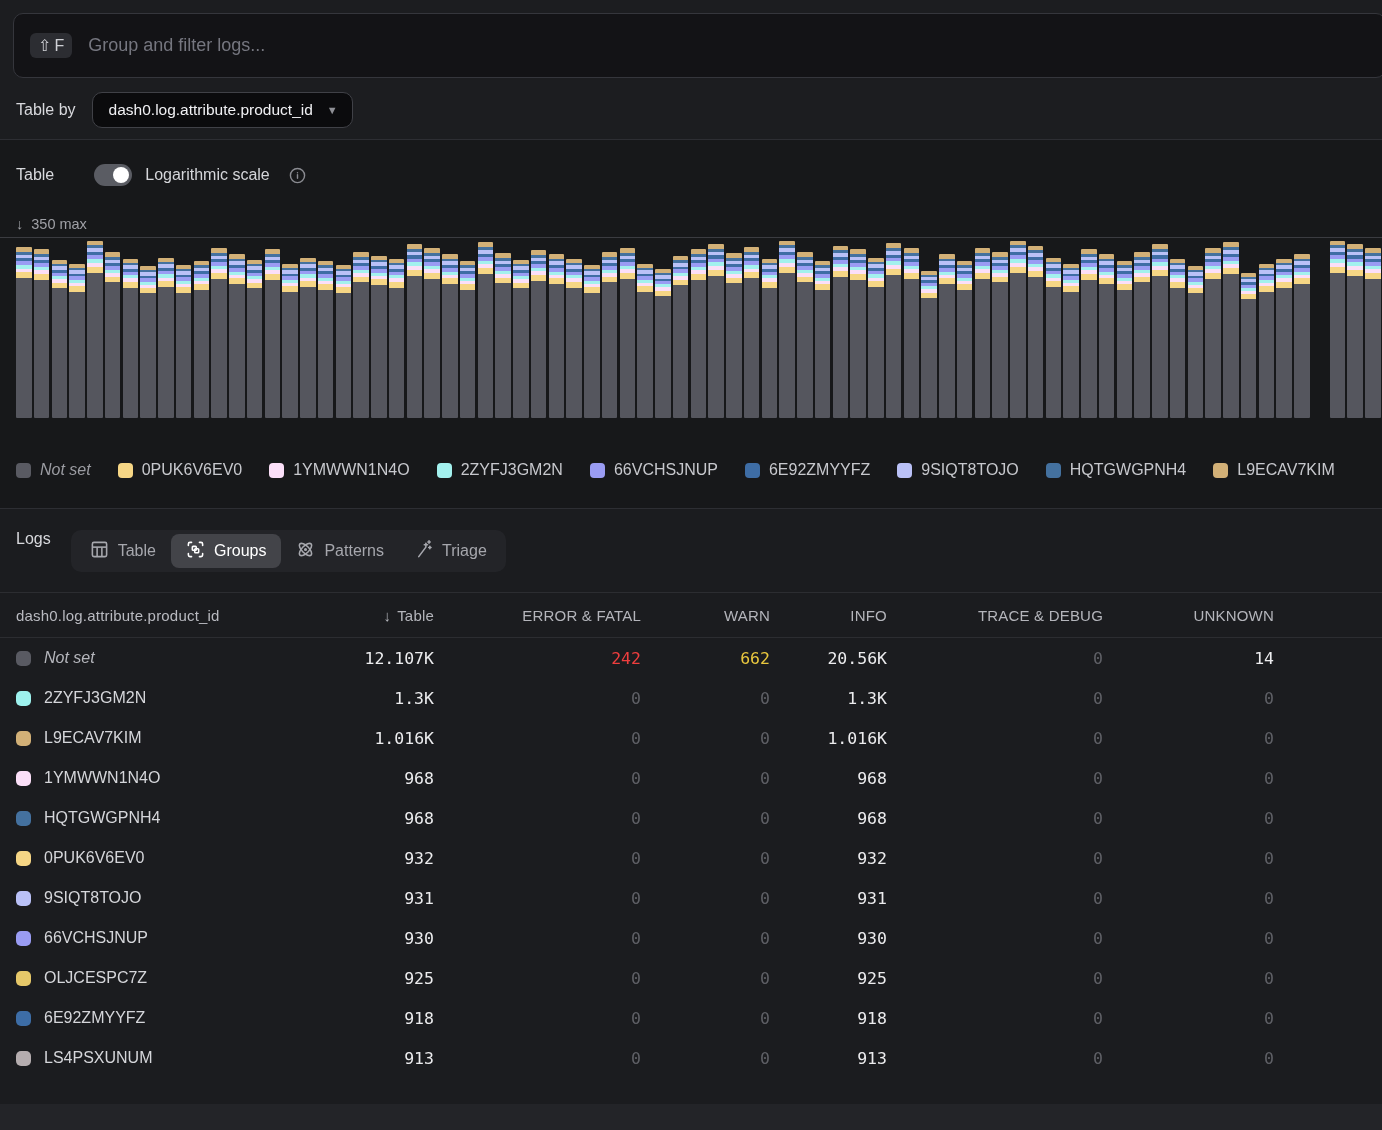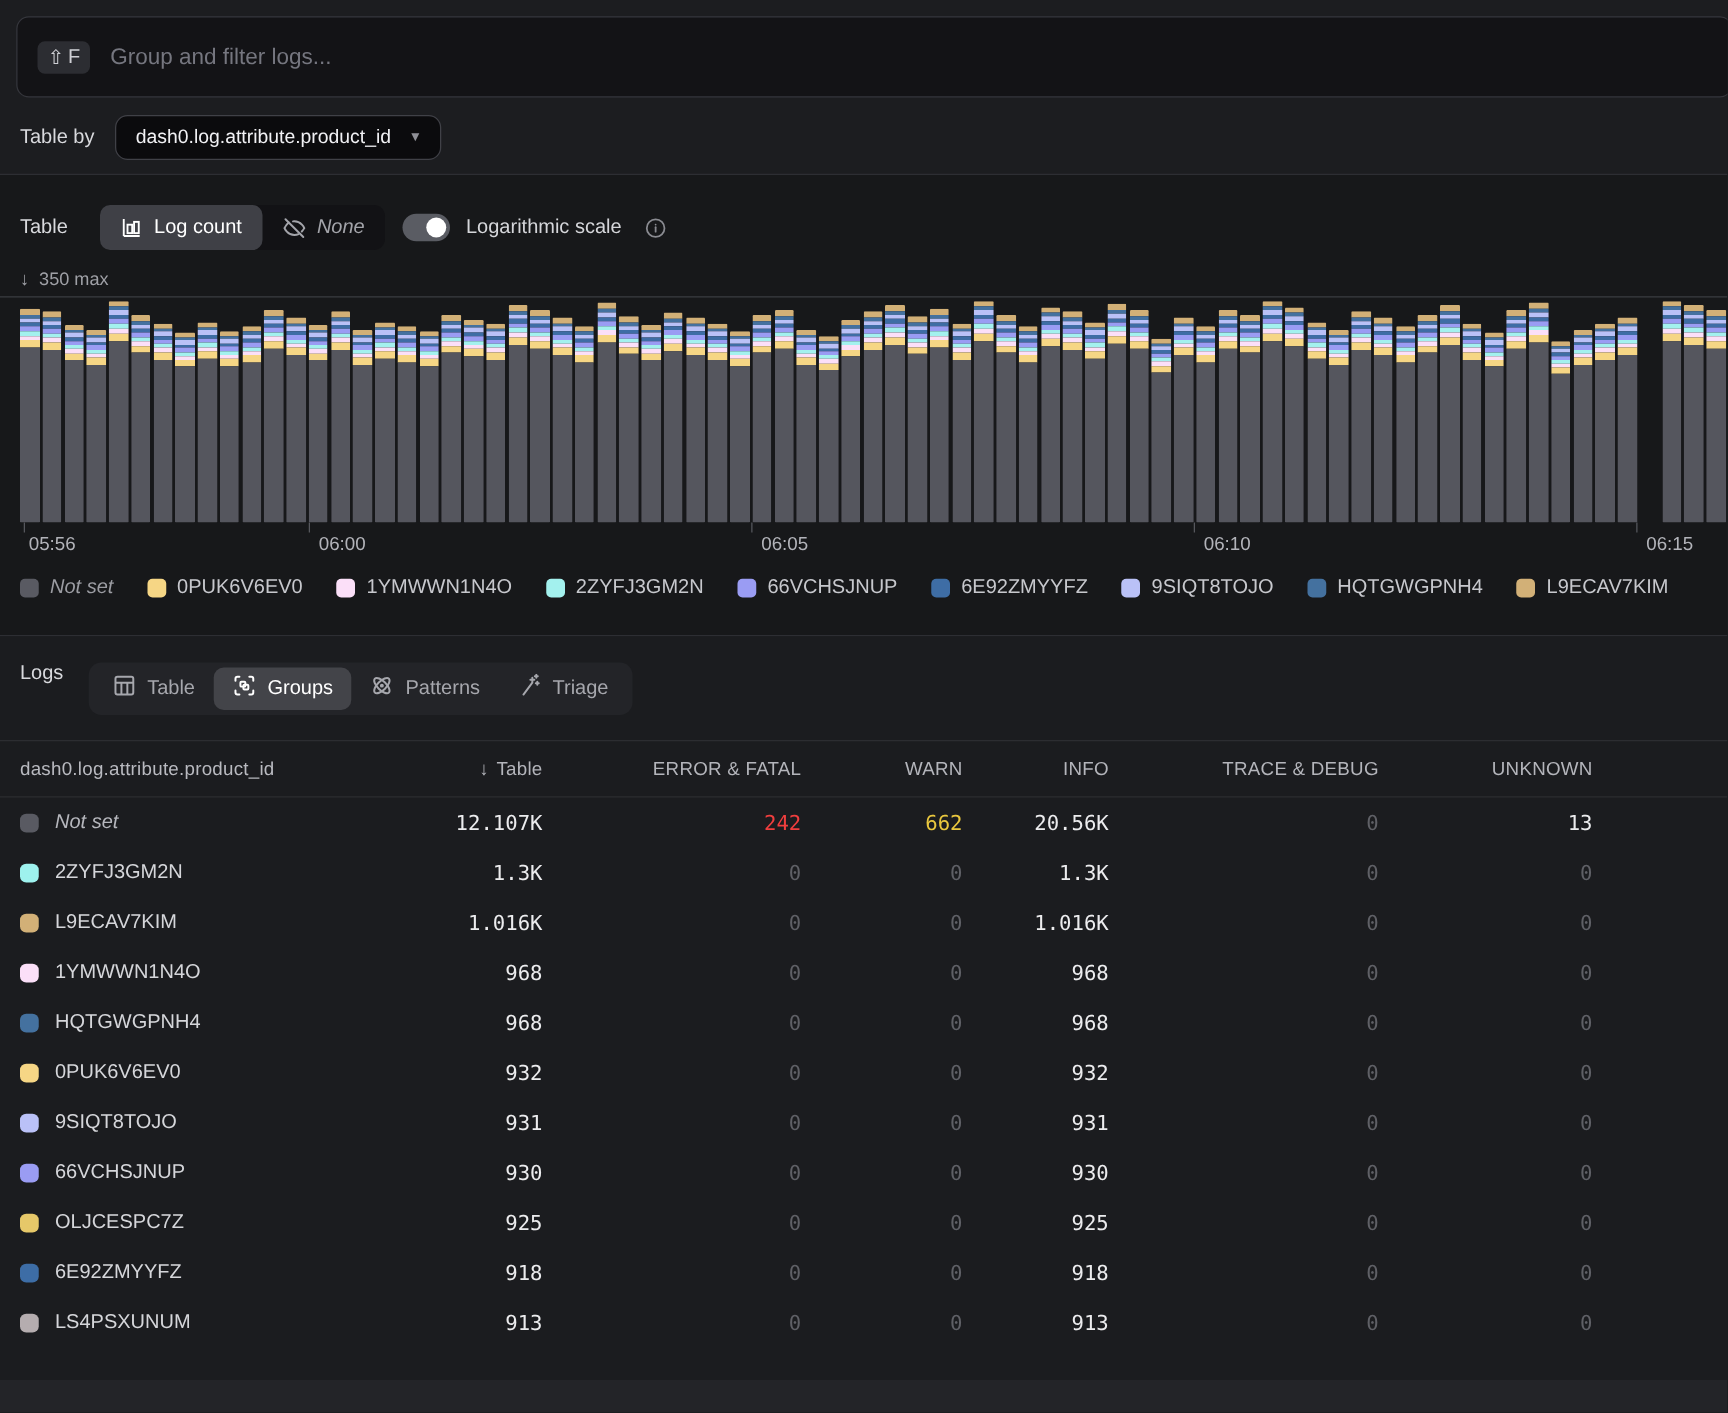--- a/index.html
+++ b/index.html
@@ -109,43 +109,20 @@
     <span>dash0.log.attribute.product_id</span>
     <span class="caret">▼</span>
   </div>
 </div>
 
 <div class="divider" style="top:139px"></div>
 
 <div class="chart-section">
   <div class="controls-row">
     <span class="chart-label">Table</span>
-    <div class="seg-group">
-      <div class="seg-btn active">
-        <span class="ico">
-          <svg width="18" height="18" viewBox="0 0 24 24" fill="none" stroke="currentColor" stroke-width="2">
-              <path d="M4 3v18"></path>
-              <rect x="8" y="9" width="5" height="9"></rect>
-              <rect x="15" y="6" width="5" height="12"></rect>
-              <path d="M4 21h17"></path>
-            </svg>
-        </span>
-        <span>Log count</span>
-      </div>
-      <div class="seg-btn none-btn">
-        <span class="ico">
-          <svg width="19" height="19" viewBox="0 0 24 24" fill="none" stroke="currentColor" stroke-width="2" stroke-linecap="round">
-              <path d="M10.6 5.2A9.8 9.8 0 0 1 12 5c7 0 10 7 10 7a17 17 0 0 1-2.5 3.4"></path>
-              <path d="M6.3 6.3A16.7 16.7 0 0 0 2 12s3 7 10 7c1.6 0 3-.3 4.2-.9"></path>
-              <path d="M3 3l18 18"></path>
-            </svg>
-        </span>
-        <span>None</span>
-      </div>
-    </div>
     <div class="toggle-wrap">
       <div class="toggle">
           <div class="knob"></div>
         </div>
       <span class="toggle-label">Logarithmic scale</span>
       <span class="info-ico">
         <svg width="17" height="17" viewBox="0 0 24 24" fill="none" stroke="currentColor" stroke-width="2" stroke-linecap="round">
             <circle cx="12" cy="12" r="10"></circle>
             <path d="M12 16v-5"></path>
             <path d="M12 8h.01"></path>
@@ -992,32 +969,20 @@
         <div style="height: 3.73371px; background: rgb(186, 193, 247);"></div>
         <div style="height: 3.05486px; background: rgb(62, 109, 165);"></div>
         <div style="height: 3.73371px; background: rgb(154, 156, 243);"></div>
         <div style="height: 3.39429px; background: rgb(163, 241, 238);"></div>
         <div style="height: 3.73371px; background: rgb(251, 223, 248);"></div>
         <div style="height: 5.94px; background: rgb(246, 214, 133);"></div>
         <div style="height: 138.826px; background: rgb(85, 86, 94);"></div>
       </div>
     </div>
 
-  <div class="axis-row" id="axis">
-      <div class="axis-tick" style="left: 19px;"></div>
-      <div class="axis-tick" style="left: 247px;"></div>
-      <div class="axis-tick" style="left: 601px;"></div>
-      <div class="axis-tick" style="left: 955px;"></div>
-      <div class="axis-tick" style="left: 1309px;"></div>
-      <div class="axis-label" style="left: 23px;">05:56</div>
-      <div class="axis-label" style="left: 255px;">06:00</div>
-      <div class="axis-label" style="left: 609px;">06:05</div>
-      <div class="axis-label" style="left: 963px;">06:10</div>
-      <div class="axis-label" style="left: 1317px;">06:15</div>
-    </div>
 
   <div class="legend-row" id="legend">
       <div class="legend-item notset">
         <span class="legend-swatch" style="background: rgb(89, 90, 98);"></span>
         <span>Not set</span>
       </div>
       <div class="legend-item">
         <span class="legend-swatch" style="background: rgb(246, 214, 133);"></span>
         <span>0PUK6V6EV0</span>
       </div>
@@ -1118,21 +1083,21 @@
         <div class="t-row">
           <div class="cell-name italic">
             <span class="row-dot" style="background: rgb(89, 90, 98);"></span>
             <span>Not set</span>
           </div>
           <div class="num mono" style="color: rgb(236, 236, 238);">12.107K</div>
           <div class="num mono" style="color: rgb(239, 62, 62);">242</div>
           <div class="num mono" style="color: rgb(233, 199, 62);">662</div>
           <div class="num mono" style="color: rgb(236, 236, 238);">20.56K</div>
           <div class="num mono" style="color: rgb(95, 96, 102);">0</div>
-          <div class="num mono" style="color: rgb(236, 236, 238);">13</div>
+          <div class="num mono" style="color: rgb(236, 236, 238);">14</div>
         </div>
         <div class="t-row">
           <div class="cell-name">
             <span class="row-dot" style="background: rgb(158, 242, 238);"></span>
             <span>2ZYFJ3GM2N</span>
           </div>
           <div class="num mono" style="color: rgb(236, 236, 238);">1.3K</div>
           <div class="num mono" style="color: rgb(95, 96, 102);">0</div>
           <div class="num mono" style="color: rgb(95, 96, 102);">0</div>
           <div class="num mono" style="color: rgb(236, 236, 238);">1.3K</div>

